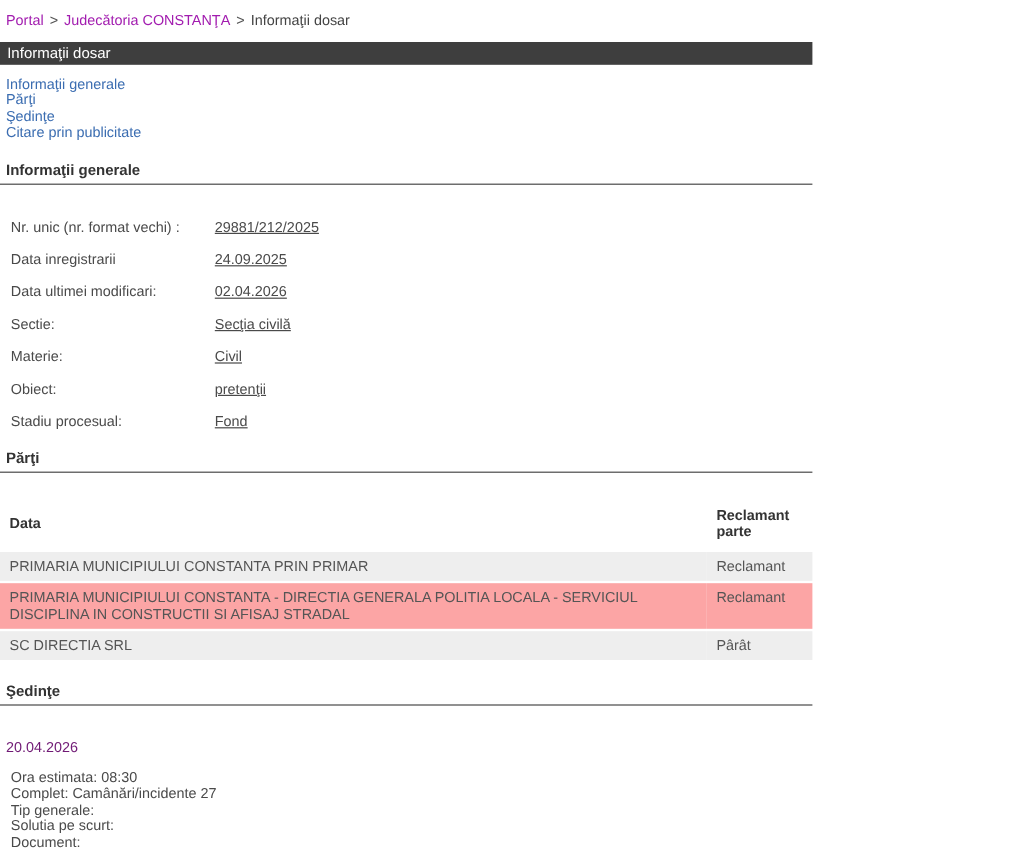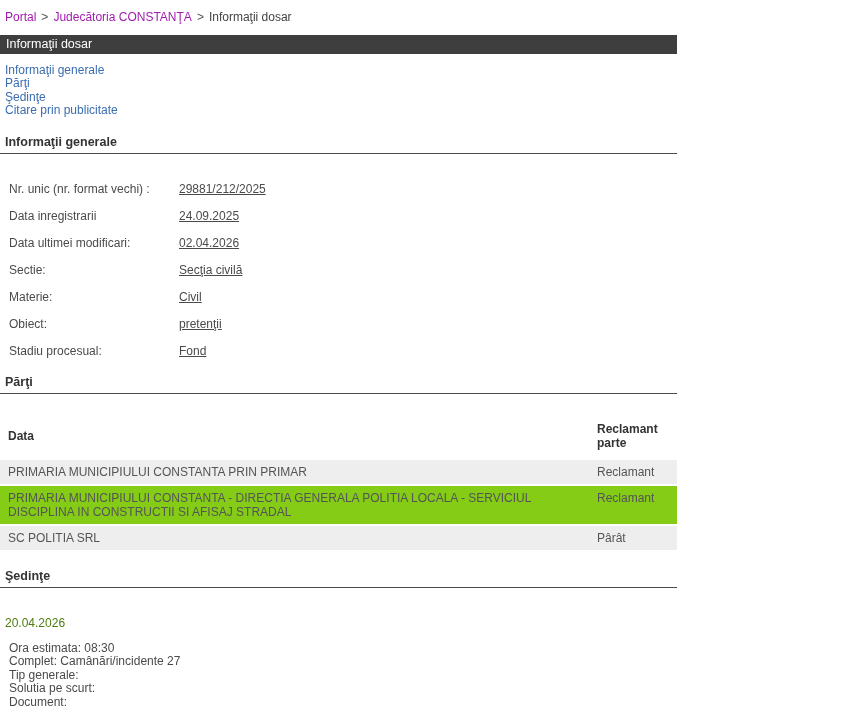--- a/index.html
+++ b/index.html
@@ -52,29 +52,29 @@
     width: 677px; margin-top: 24px;
     border-collapse: separate; border-spacing: 0 2px;
     font-size: 12px; color: #555555;
   }
   table.parti-table th {
     text-align: left; color: #333333; font-weight: bold;
     font-size: 12px; padding: 2px 8px 8px 8px;
   }
   table.parti-table td {
     padding: 5px 8px; line-height: 14px; vertical-align: top;
-    background: #84cc16;
+    background: #fca5a5;
   }
   table.parti-table th:last-child, table.parti-table td:last-child { width: 88px; }
   table.parti-table tbody tr:nth-child(odd) td { background: #eeeeee; }
 
   
   .date-link {
     display: inline-block; margin: 28px 0 0 5px;
-    color: #4d7c0f; font-size: 12px; text-decoration: none; cursor: pointer;
+    color: #701a75; font-size: 12px; text-decoration: none; cursor: pointer;
   }
   .details { margin-top: 12px; padding-left: 9px; line-height: 13.6px; font-size: 12px; }
   .detail-line { min-height: 13.6px; }
 </style>
 </head>
 <body>
 
 <div class="page">
 
   <div class="breadcrumb">
@@ -147,21 +147,21 @@
           <td>PRIMARIA MUNICIPIULUI CONSTANTA PRIN PRIMAR</td>
           <td>Reclamant</td>
         </tr>
 
         <tr>
           <td>PRIMARIA MUNICIPIULUI CONSTANTA - DIRECTIA GENERALA POLITIA LOCALA - SERVICIUL DISCIPLINA IN CONSTRUCTII SI AFISAJ STRADAL</td>
           <td>Reclamant</td>
         </tr>
 
         <tr>
-          <td>SC POLITIA SRL</td>
+          <td>SC DIRECTIA SRL</td>
           <td>Pârât</td>
         </tr>
 
     </tbody>
   </table>
 
   <h2 class="section">Şedinţe</h2>
 
   <div>
     <a class="date-link">20.04.2026</a>

